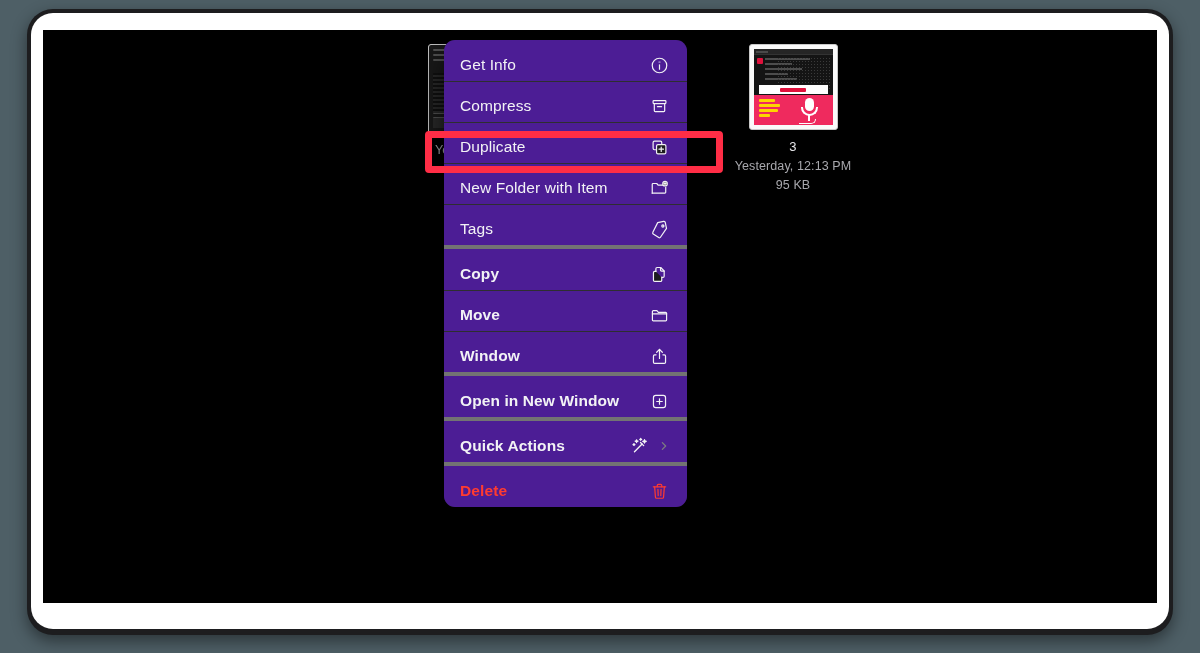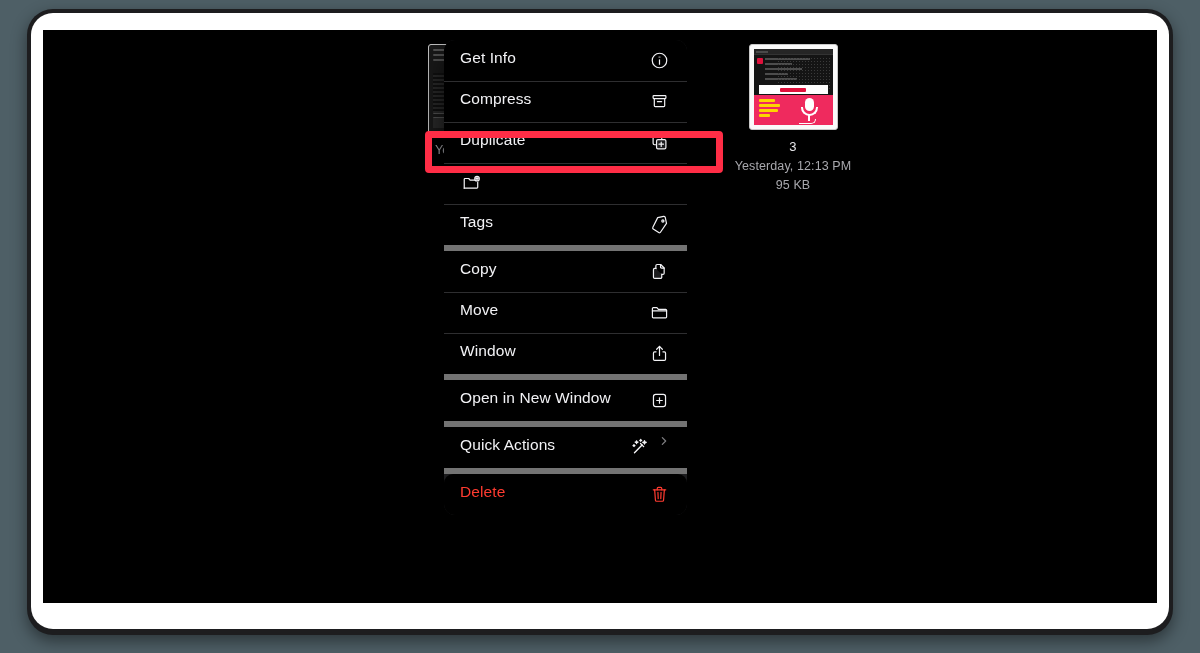--- a/index.html
+++ b/index.html
@@ -129,51 +129,51 @@
     left: 401px;
     top: 10px;
     width: 243px;
     background: #1c1c1e;
     border-radius: 11px;
     box-shadow: 0 10px 34px rgba(0,0,0,0.72);
     overflow: hidden;
     z-index: 30;
   }
 
-  .menu-group + .menu-group { border-top: 6px solid #737373; }
+  .menu-group + .menu-group { border-top: 4px solid #737373; font-weight: bold; }
 
   .menu-item {
     position: relative;
     height: 41px;
     display: flex;
-    align-items: flex-start;
+    align-items: center;
     padding: 9px 17px 0 16px;
     color: #f2f2f5;
     font-size: 15.5px;
     letter-spacing: 0.1px;
-    background: #000000;
+    background: #4c1d95;
   }
   .menu-item + .menu-item::before {
     content: "";
     position: absolute;
     left: 0; right: 0; top: 0;
     height: 1px;
     background: #2e2e30;
   }
   .menu-item .label { flex: 1; }
   .menu-item .icon {
     width: 22px; height: 22px;
     display: flex; align-items: center; justify-content: center;
     flex: 0 0 auto;
   }
   .menu-item .chevron {
     width: 12px; margin-left: 8px; color: #7d7d80;
     display: flex; align-items: center; justify-content: center;
   }
-  .menu-item.destructive { color: #ff3b30; border-radius: 9px; }
+  .menu-item.destructive { color: #ff3b30; }
   .menu-item.destructive .icon svg { stroke: #ff3b30; }
   .menu-item .icon svg { stroke: #f2f2f5; fill: none; stroke-width: 1.4;
                          stroke-linecap: round; stroke-linejoin: round; }
 
   
   #highlight-box {
     position: absolute;
     left: 382px;
     top: 101px;
     width: 298px;
@@ -276,20 +276,21 @@
         <span class="icon">
           <svg viewBox="0 0 22 22" width="19" height="19">
               <rect x="3.6" y="3.6" width="10" height="10" rx="1.6"></rect>
               <rect x="7.6" y="7.6" width="10.8" height="10.8" rx="1.6" fill="#1c1c1e"></rect>
               <line x1="13" y1="10.4" x2="13" y2="15.6"></line>
               <line x1="10.4" y1="13" x2="15.6" y2="13"></line>
             </svg>
         </span>
       </div>
       <div class="menu-item">
+        <span class="label">New Folder with Item</span>
         <span class="icon">
           <svg viewBox="0 0 22 22" width="19" height="19">
               <path d="M2.6 16.4 V6.2 a1 1 0 0 1 1-1 h4.2 l1.6 1.9 h6.6"></path>
               <path d="M2.6 16.4 h14.6 a1 1 0 0 0 1-1 V9.6"></path>
               <circle cx="17.4" cy="5.4" r="2.6" fill="#1c1c1e"></circle>
               <line x1="17.4" y1="4" x2="17.4" y2="6.8"></line>
               <line x1="16" y1="5.4" x2="18.8" y2="5.4"></line>
             </svg>
         </span>
       </div>

